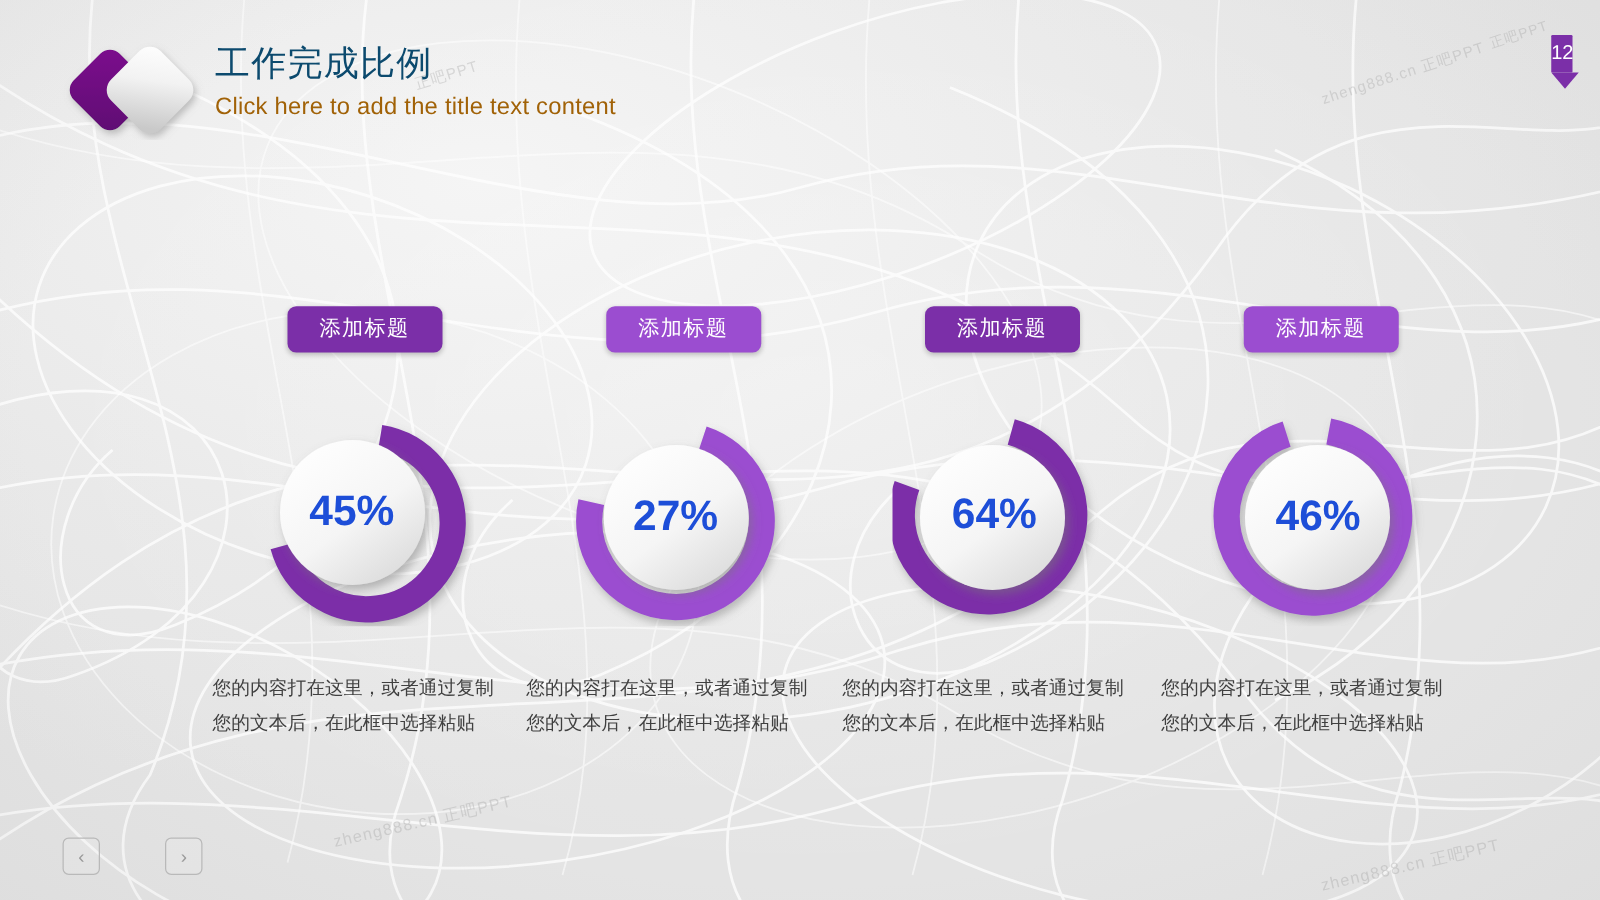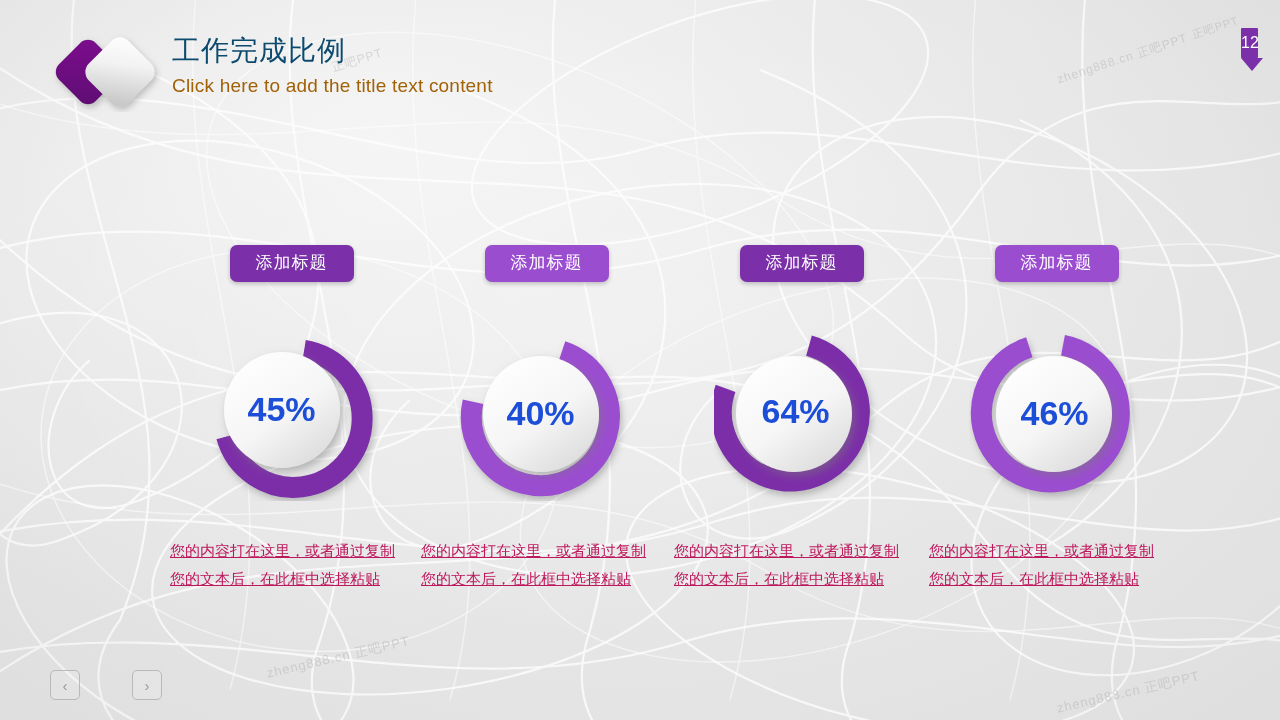--- a/index.html
+++ b/index.html
@@ -159,25 +159,24 @@
   .donut-label.off-1 { transform: translate(-10px, -4px); }
   .donut-label.off-2 { transform: translate(-6px,  0px); }
   .donut-label.off-3 { transform: translate(-6px, -2px); }
   .donut-label.off-4 { transform: translate(-2px,  0px); }
 
   .body-text {
     margin-top: 36px;
     width: 228px;
     font-size: 15px;
     line-height: 1.85;
-    color: #be185d;
+    color: #404040;
     text-align: left;
     align-self: flex-start;
     margin-left: 6px;
-    text-decoration: underline;
   }
   .col-2 .body-text { margin-left: 2px; }
   .col-3 .body-text { margin-left: 0px; }
   .col-4 .body-text { margin-left: 0px; }
 
   
   #nav { position: absolute; left: 50px; bottom: 20px; display: flex; gap: 52px; }
   .nav-btn {
     width: 30px; height: 30px;
     border: 1px solid #b9b9b9;
@@ -325,21 +324,21 @@
             </filter>
             <filter id="discSh2" x="-30%" y="-30%" width="170%" height="170%">
               <feDropShadow dx="3" dy="4" stdDeviation="4" flood-color="#777" flood-opacity="0.5"></feDropShadow>
             </filter>
           </defs>
           <g filter="url(#arcSh2)">
             <path d="M 103.0 25.1 A 69 69 0 1 1 14.0 75.7" fill="none" stroke="#9b4dd0" stroke-width="21" stroke-linecap="butt"></path>
           </g>
           <circle cx="82" cy="88" r="58" fill="url(#discG2)" filter="url(#discSh2)"></circle>
         </svg>
-        <div class="donut-label off-2">40%</div>
+        <div class="donut-label off-2">27%</div>
       </div>
       <div class="body-text">您的内容打在这里，或者通过复制您的文本后，在此框中选择粘贴</div>
     </div>
 
     <div class="column col-3">
       <div class="badge badge-dark">添加标题</div>
       <div class="donut-wrap">
         <svg class="donut-svg" width="175" height="175" viewBox="0 0 175 175">
           <defs>
             <linearGradient id="discG3" x1="0.15" y1="0" x2="0.85" y2="1">

